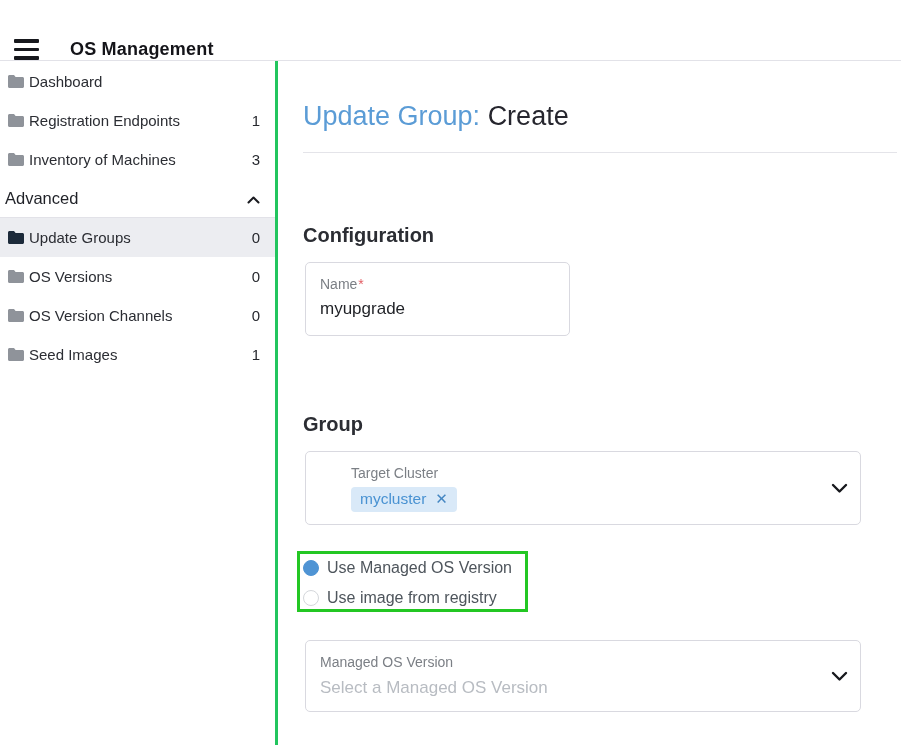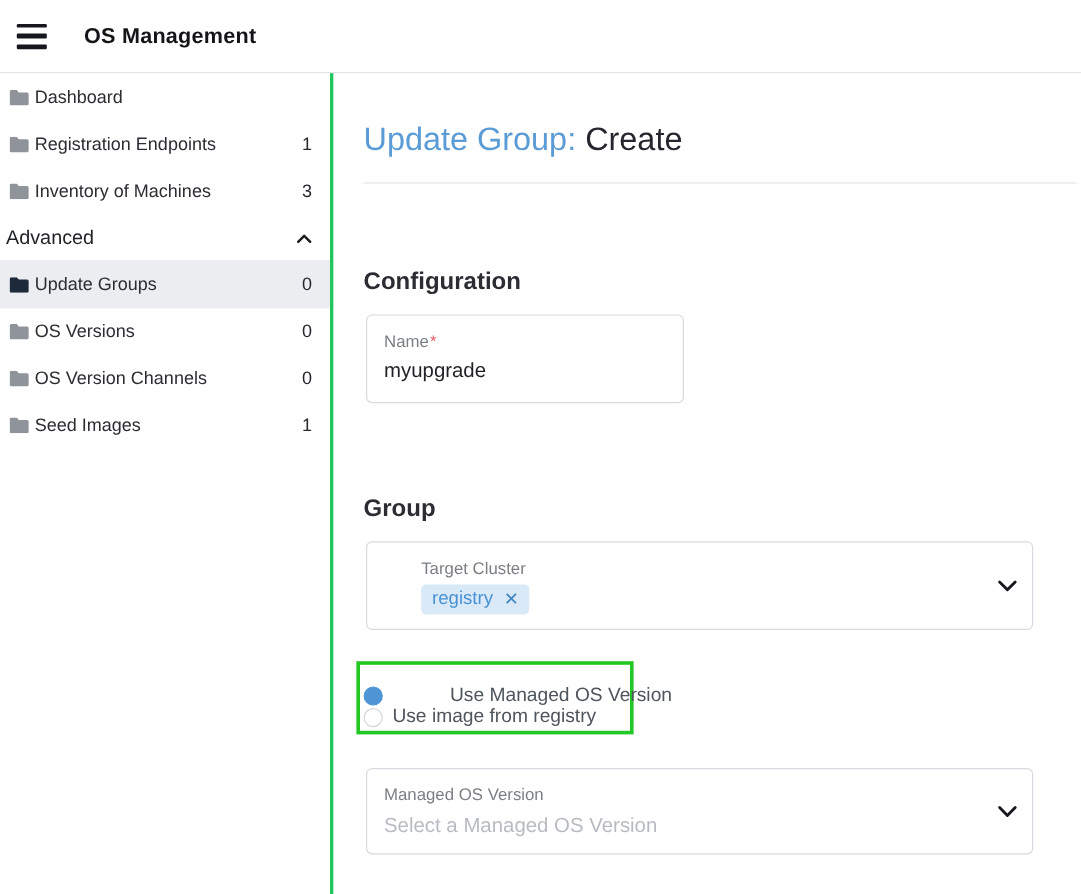--- a/index.html
+++ b/index.html
@@ -3,21 +3,21 @@
 <meta charset="utf-8">
 <style>
   * { margin:0; padding:0; box-sizing:border-box; }
   html,body { width:901px; height:745px; background:#fff; }
   body { font-family:"Liberation Sans", sans-serif; color:#22242a; }
   .screen { position:relative; width:901px; height:745px; overflow:hidden; background:#fff; }
 
   
   .header { position:absolute; top:0; left:0; width:901px; height:61px;
             background:#fff; border-bottom:1px solid #e2e2e8;
-            display:flex; align-items:center; }
+            display:flex; align-items:flex-end; }
   .hamburger { width:25px; height:21px; margin-left:14px; display:flex;
                flex-direction:column; justify-content:space-between; cursor:pointer; }
   .hamburger span { display:block; height:3.6px; background:#17181d; border-radius:1px; }
   .app-title { margin-left:31px; font-size:18px; font-weight:600; color:#141419; letter-spacing:.2px; }
 
   
   .sidebar { position:absolute; top:61px; left:0; width:278px; height:684px;
              border-right:3px solid #22c55e; background:#fff; padding-top:1px; }
   .nav-item { height:39px; display:flex; align-items:center;
               padding:0 15px 0 8px; font-size:15px; color:#2b2d33; cursor:pointer; }
@@ -63,21 +63,21 @@
   .chevron { position:absolute; right:12px; top:50%; margin-top:-5px; width:17px; height:11px; }
   .chevron svg { display:block; }
 
   .placeholder-text { font-size:17px; color:#b8bcc2; margin-top:8px; }
 
   
   .green-box { position:absolute; left:19px; top:490px; width:231px; height:61px;
                border:3px solid #23c723; pointer-events:none; }
   .radio-row { position:absolute; left:25px; height:29px; display:flex; align-items:center;
                font-size:16px; color:#4e555c; cursor:pointer; }
-  .radio-row-1 { top:504px;gap:48px; }
+  .radio-row-1 { top:492px; }
   .radio-row-2 { top:522px; }
   .radio { width:16px; height:16px; border-radius:50%; margin-right:8px; flex:none; }
   .radio.checked { background:#4f94d4; border:1px solid #4f94d4; }
   .radio.unchecked { background:#fff; border:1px solid #d4d7db; }
 </style>
 </head>
 <body>
 
 <div class="screen">
 
@@ -176,21 +176,21 @@
         <span>Name</span><span class="req">*</span>
       </div>
       <div class="field-value">myupgrade</div>
     </div>
 
     <div class="section-heading h-spec">Group</div>
 
     <div class="field-box select-box target-box">
       <div class="field-label">Target Cluster</div>
       <div class="chip">
-        <span>registry</span>
+        <span>mycluster</span>
         <span class="chip-x">✕</span>
       </div>
       <span class="chevron">
           <svg width="17" height="11" viewBox="0 0 17 11">
             <polyline points="2,2 8.5,8.5 15,2" fill="none" stroke="#17181d" stroke-width="2.4" stroke-linecap="round" stroke-linejoin="round"></polyline>
           </svg>
         </span>
     </div>
 
     <div class="green-box"></div>

